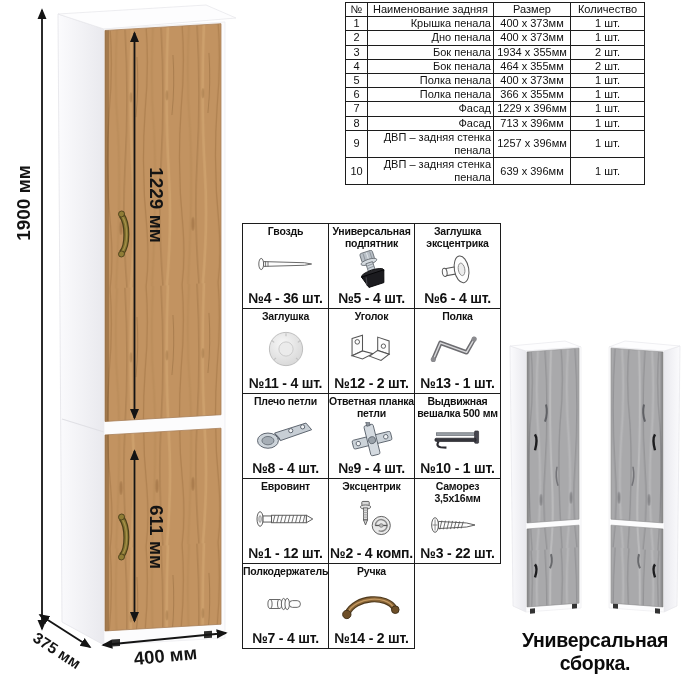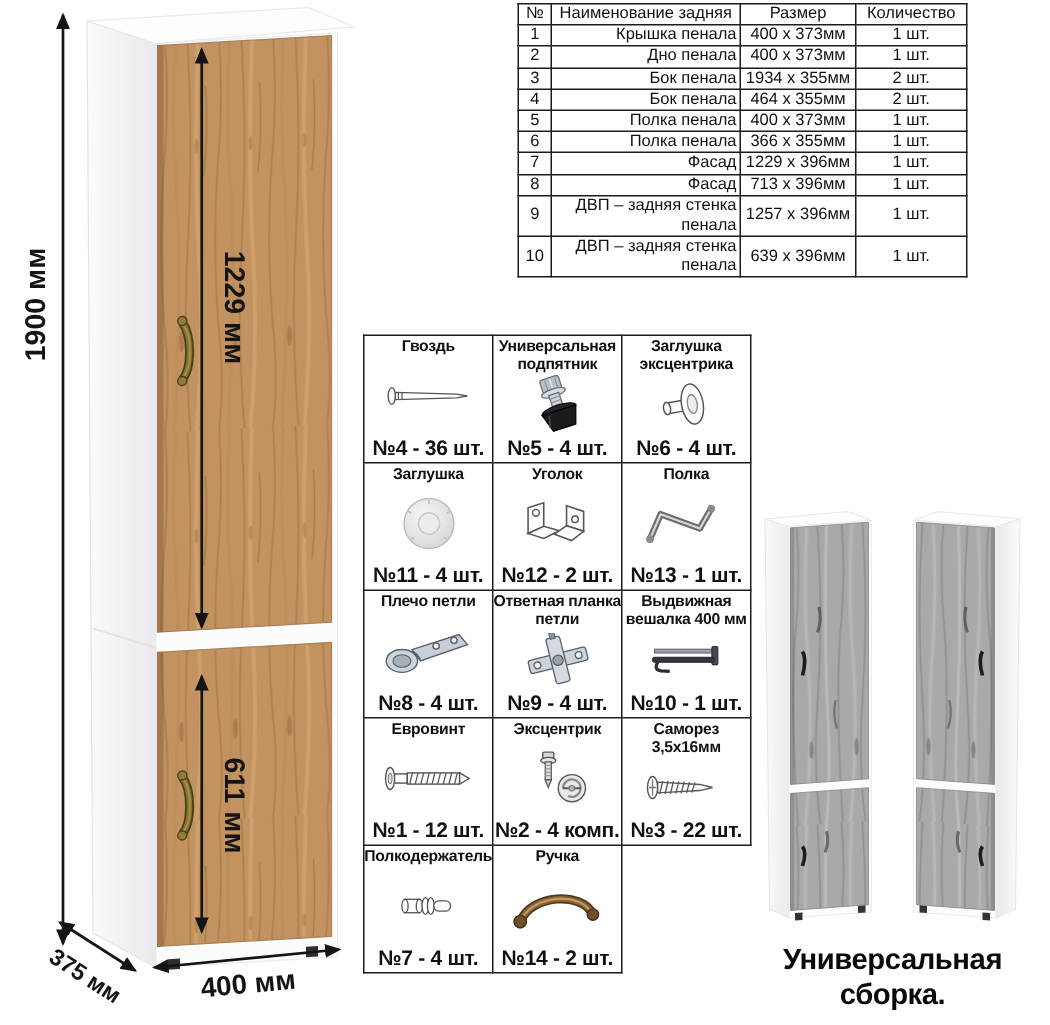--- a/index.html
+++ b/index.html
@@ -349,21 +349,21 @@
             <circle cx="23.5" cy="21.2" r="2.6" fill="#f2f4f6" stroke="#59606a"></circle>
             <circle cx="56.5" cy="21.2" r="2.6" fill="#f2f4f6" stroke="#59606a"></circle>
           </g>
         </svg>
       </div>
       <div class="hw-count">№9 - 4 шт.</div>
     </div>
         </td>
     <td>
           <div class="hw-inner">
-      <div class="hw-title">Выдвижная вешалка 400 мм</div>
+      <div class="hw-title">Выдвижная вешалка 500 мм</div>
       <div class="hw-icon">
         <svg viewBox="0 0 80 36" width="78" height="26">
           <rect x="10" y="8" width="53" height="3.6" fill="#9aa0a6" stroke="#5b6067" stroke-width="0.9"></rect>
           <rect x="63" y="5.5" width="5.5" height="17" rx="1" fill="#474750" stroke="#26262c" stroke-width="0.9"></rect>
           <rect x="8" y="15.5" width="57" height="4.6" rx="2" fill="#35353b" stroke="#1c1c22" stroke-width="0.9"></rect>
           <path d="M13,20 q-4,7 3,8 l8,0.5" fill="none" stroke="#2b2b31" stroke-width="3"></path>
         </svg>
       </div>
       <div class="hw-count">№10 - 1 шт.</div>
     </div>

